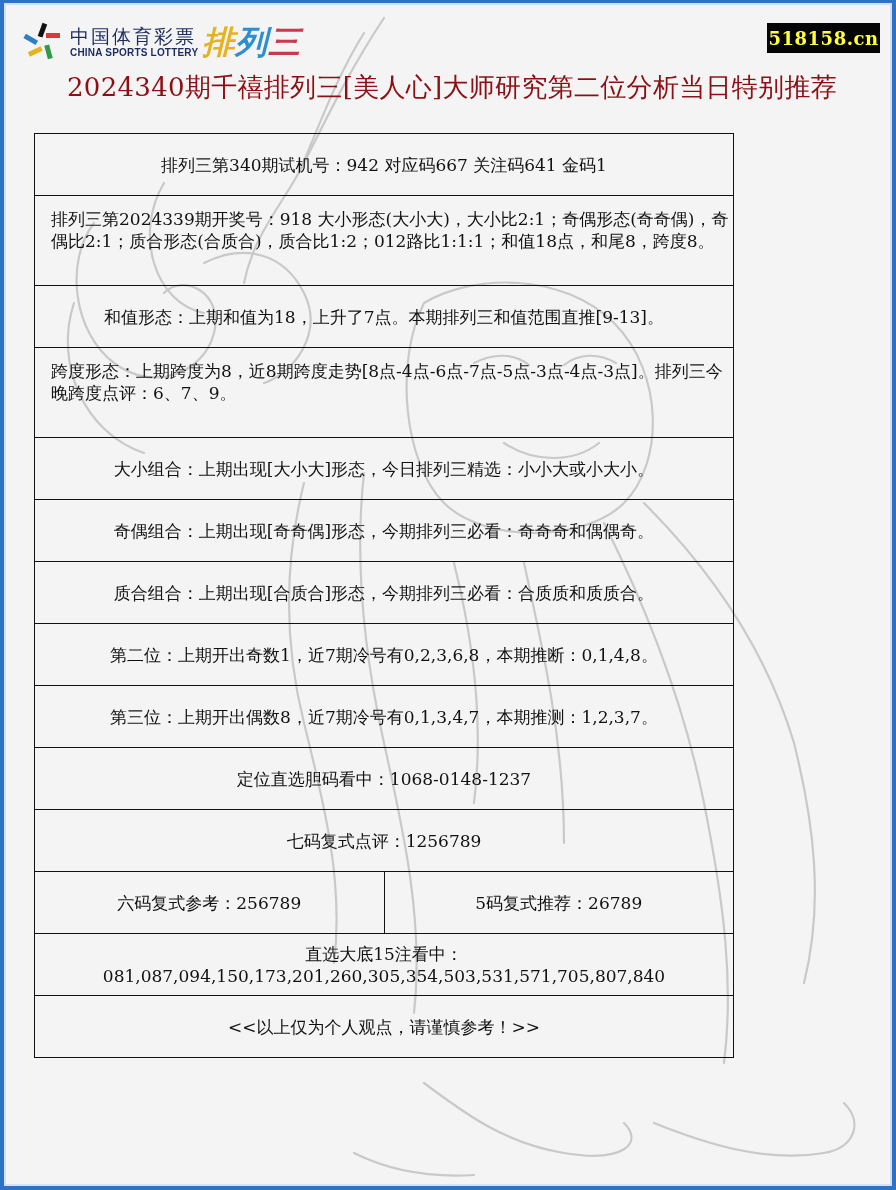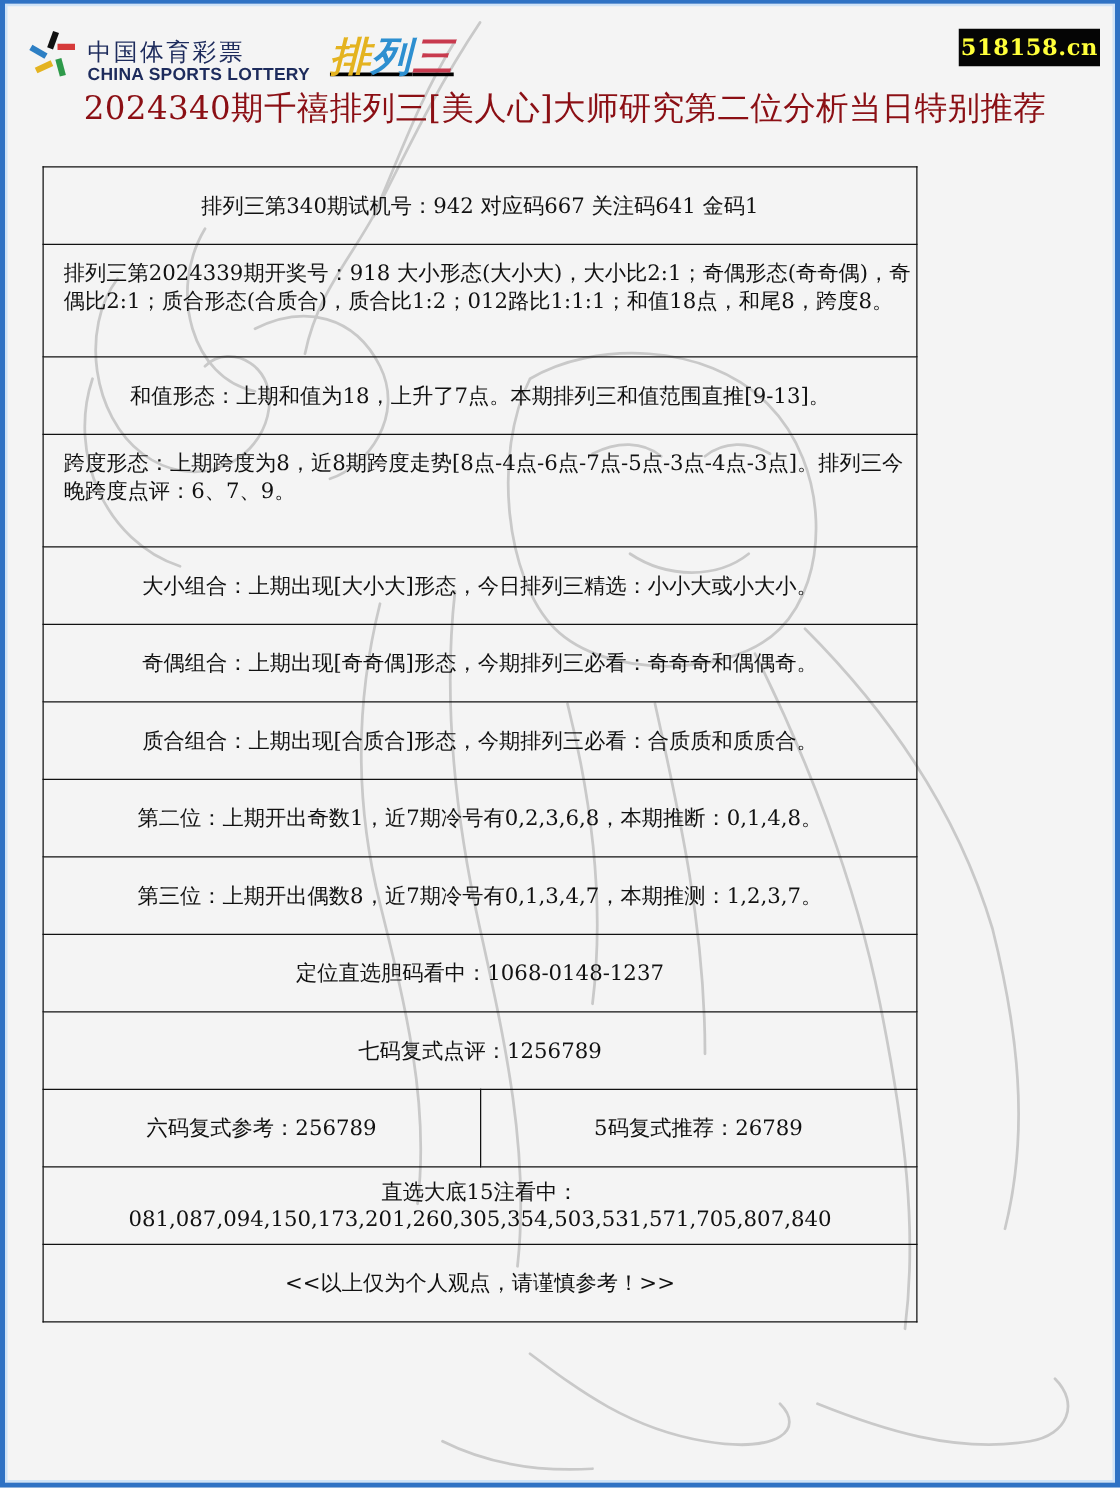--- a/index.html
+++ b/index.html
@@ -17,26 +17,26 @@
     overflow: hidden;
   }
   .frame::after {
     content: ""; position: absolute; inset: 0;
     border: 2px solid #cfe3f7; pointer-events: none;
   }
   
   .bg-art { position: absolute; left: 0; top: 0; width: 896px; height: 1190px; z-index: 0; }
   .bg-art path { fill: none; stroke: #c9c9c9; stroke-width: 2.2; stroke-linecap: round; }
 
-  .logo { position: absolute; left: 18px; top: 16px; height: 46px; z-index: 2; display: flex; align-items: flex-end; }
+  .logo { position: absolute; left: 18px; top: 16px; height: 46px; z-index: 2; display: flex; align-items: center; }
   .logo-mark { width: 42px; height: 42px; position: relative; }
   .logo-cn-block { margin-left: 6px; display: flex; flex-direction: column; }
   .logo-cn { font-family: "DejaVu Sans", "Liberation Sans", sans-serif; font-size: 19px; color: #1d2b5c; letter-spacing: 2px; line-height: 22px; }
-  .logo-en { font-family: "Liberation Sans", "DejaVu Sans", sans-serif; font-size: 14px; font-weight: bold; color: #1d2b5c; line-height: 12px; letter-spacing: 0.2px; }
-  .logo-game { margin-left: 16px; font-family: "DejaVu Sans", sans-serif; font-weight: bold; font-style: italic; font-size: 32px; line-height: 40px; letter-spacing: 1px; text-decoration: underline; }
+  .logo-en { font-family: "Liberation Sans", "DejaVu Sans", sans-serif; font-size: 10px; font-weight: bold; color: #1d2b5c; line-height: 12px; letter-spacing: 0.2px; }
+  .logo-game { margin-left: 4px; font-family: "DejaVu Sans", sans-serif; font-weight: bold; font-style: italic; font-size: 32px; line-height: 40px; letter-spacing: 1px; }
   .logo-game .c1 { color: #e4b320; }
   .logo-game .c2 { color: #2d8fd0; }
   .logo-game .c3 { color: #c83a4e; }
 
   .site-badge {
     position: absolute; left: 763px; top: 20px; width: 113px; height: 30px;
     background: #050505; color: #ffff3a; z-index: 2;
     font-family: "DejaVu Serif", "Liberation Serif", serif; font-size: 18px;
     display: flex; align-items: center; justify-content: center; letter-spacing: 0.5px; font-weight: bold;
   }

